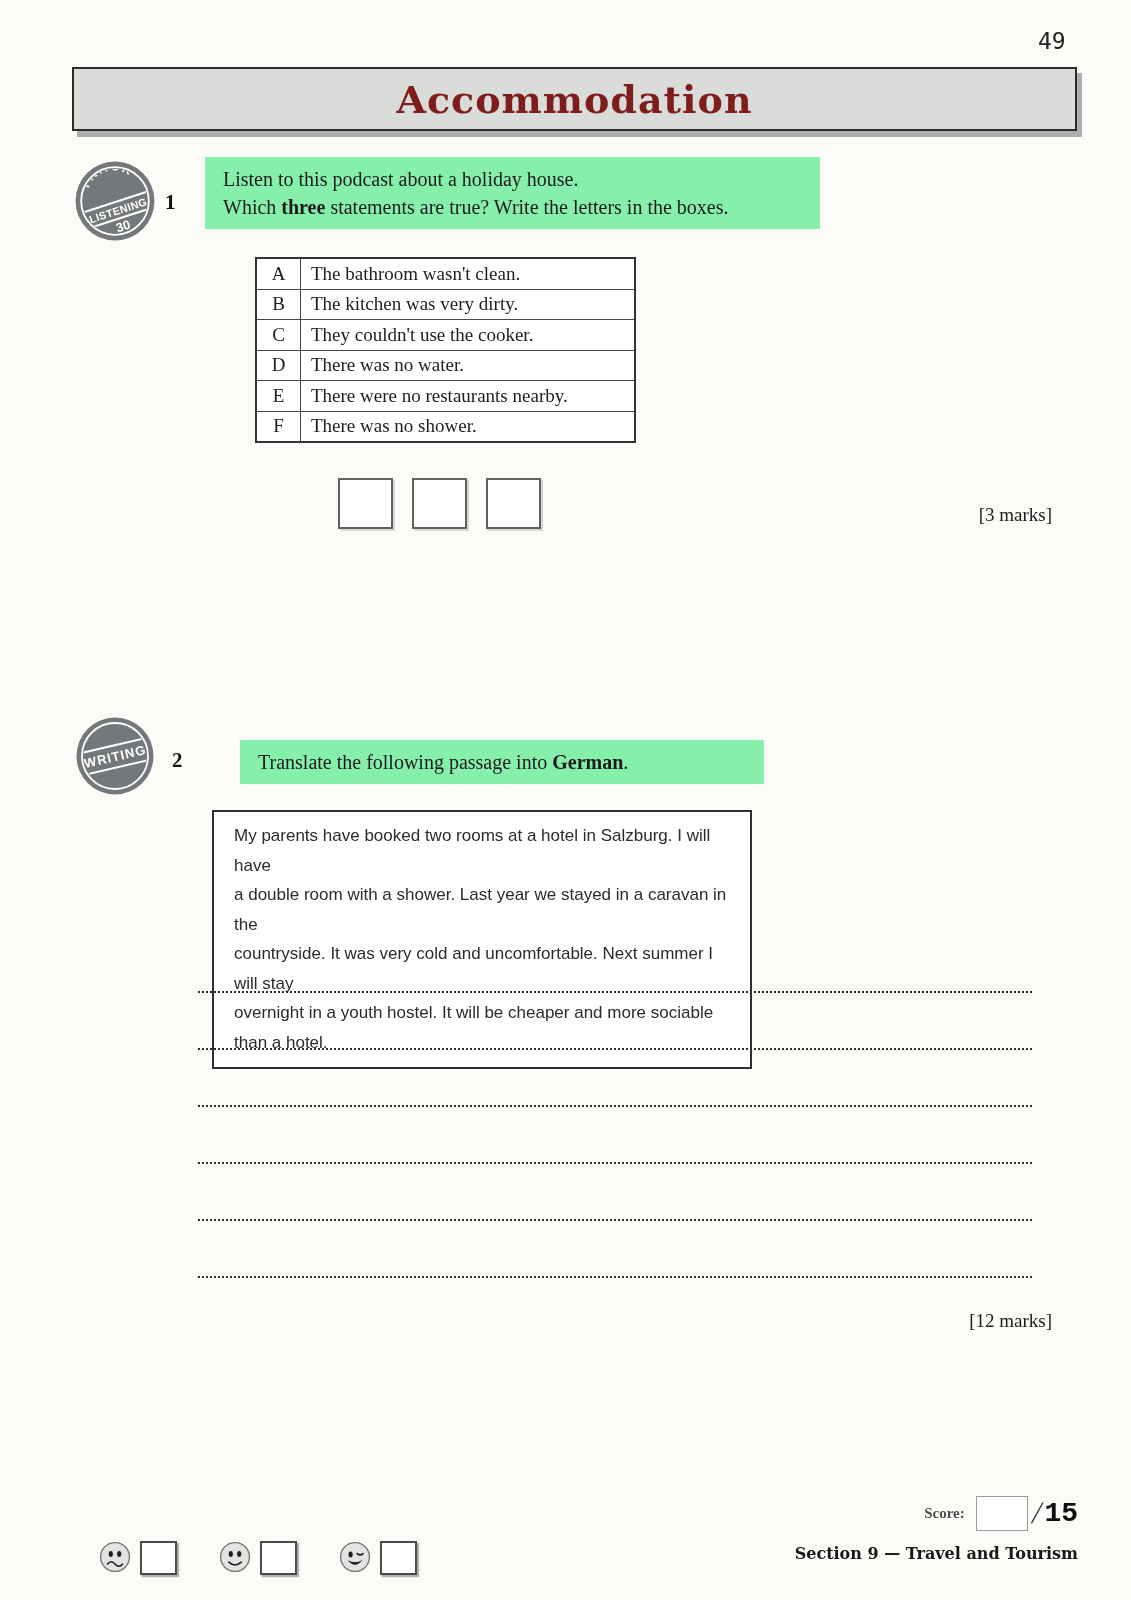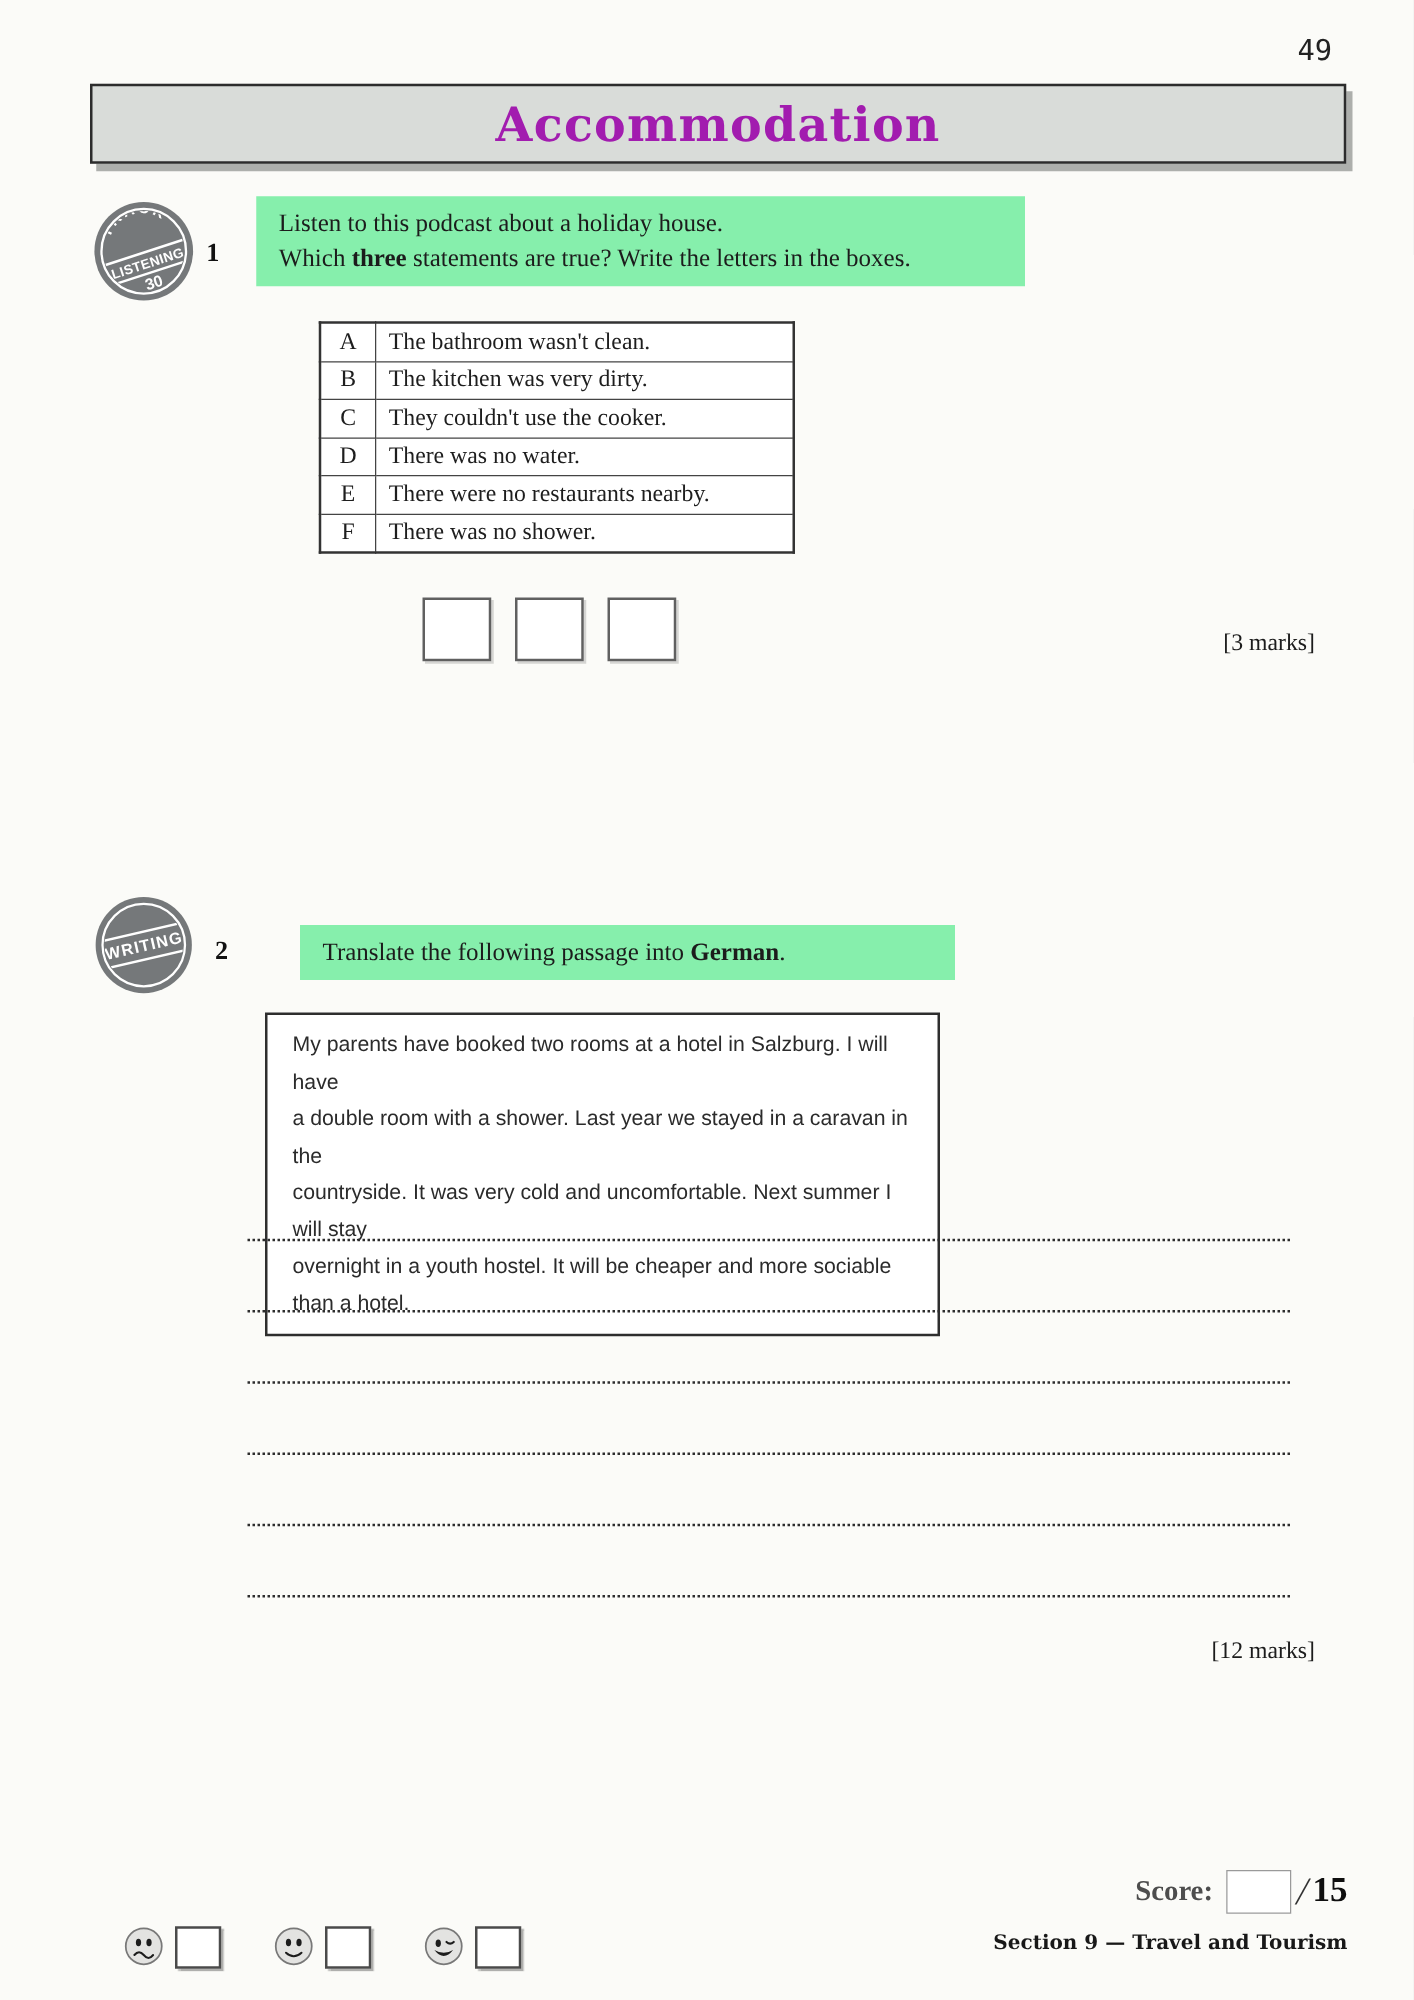--- a/index.html
+++ b/index.html
@@ -13,21 +13,21 @@
     font-family:"DejaVu Sans Mono", monospace; font-size:23px; color:#222;text-align:center;
   }
   .title-bar {
     position:absolute; left:72px; top:67px; width:1005px; height:64px;
     background:#d9dcd9; border:2px solid #2c2c2c; box-sizing:border-box;
     box-shadow:5px 6px 0 rgba(95,100,95,0.5);
     display:flex; align-items:center; justify-content:center;
   }
   .title-bar .title {
     font-family:"DejaVu Serif", serif; font-size:38px; font-weight:bold;
-    letter-spacing:1px; color:#a21caf;
+    letter-spacing:1px; color:#7f1d1d;
   }
   .badge { position:absolute; }
   #badge-listening { left:74px; top:160px; }
   #badge-writing  { left:75px; top:716px; }
   svg text { font-family:"Liberation Sans", sans-serif; }
 
   .q-number { position:absolute; font-size:21px; font-weight:bold; color:#111; }
   #q1-number { left:165px; top:190px; }
   #q2-number { left:172px; top:748px; }
 
@@ -64,28 +64,28 @@
     color:#2b2b2b;
   }
   .writing-line {
     position:absolute; left:198px; width:834px; height:0;
     border-bottom:2.6px dotted #2d2d2d;
   }
   #wl-1 { top:991px; } #wl-2 { top:1048px; } #wl-3 { top:1105px; }
   #wl-4 { top:1162px; } #wl-5 { top:1219px; } #wl-6 { top:1276px; }
 
   .score-row { position:absolute; top:1495px; right:53px; display:flex; align-items:center; }
-  .score-label { font-size:23px; font-weight:bold; color:#4d4d4d; margin-right:11px;margin-left:24px; }
+  .score-label { font-size:15px; font-weight:bold; color:#4d4d4d; margin-right:11px;margin-left:24px; }
   .score-box {
     width:52px; height:35px; background:#fff; border:1.5px solid #9a9a9a;
     box-sizing:border-box; margin-right:5px;
   }
   .score-slash { font-size:31px; font-weight:normal; color:#333; margin-right:3px;
     transform:skewX(-12deg); }
-  .score-denom { font-size:28px; font-weight:bold; color:#0f0f0f; }
+  .score-denom { font-size:28px; font-weight:bold; color:#0f0f0f;font-family:Liberation Mono, monospace; }
 
   .footer-section {
     position:absolute; top:1544px; right:53px;
     font-family:"DejaVu Serif", serif; font-size:16px; font-weight:bold; color:#181818;
   }
 
   .feedback-row { position:absolute; left:99px; top:1541px; display:flex; }
   .feedback-group { display:flex; align-items:flex-start; margin-right:42px; }
   .feedback-box {
     width:37px; height:34px; background:#fff; border:2px solid #4a4a4a;

